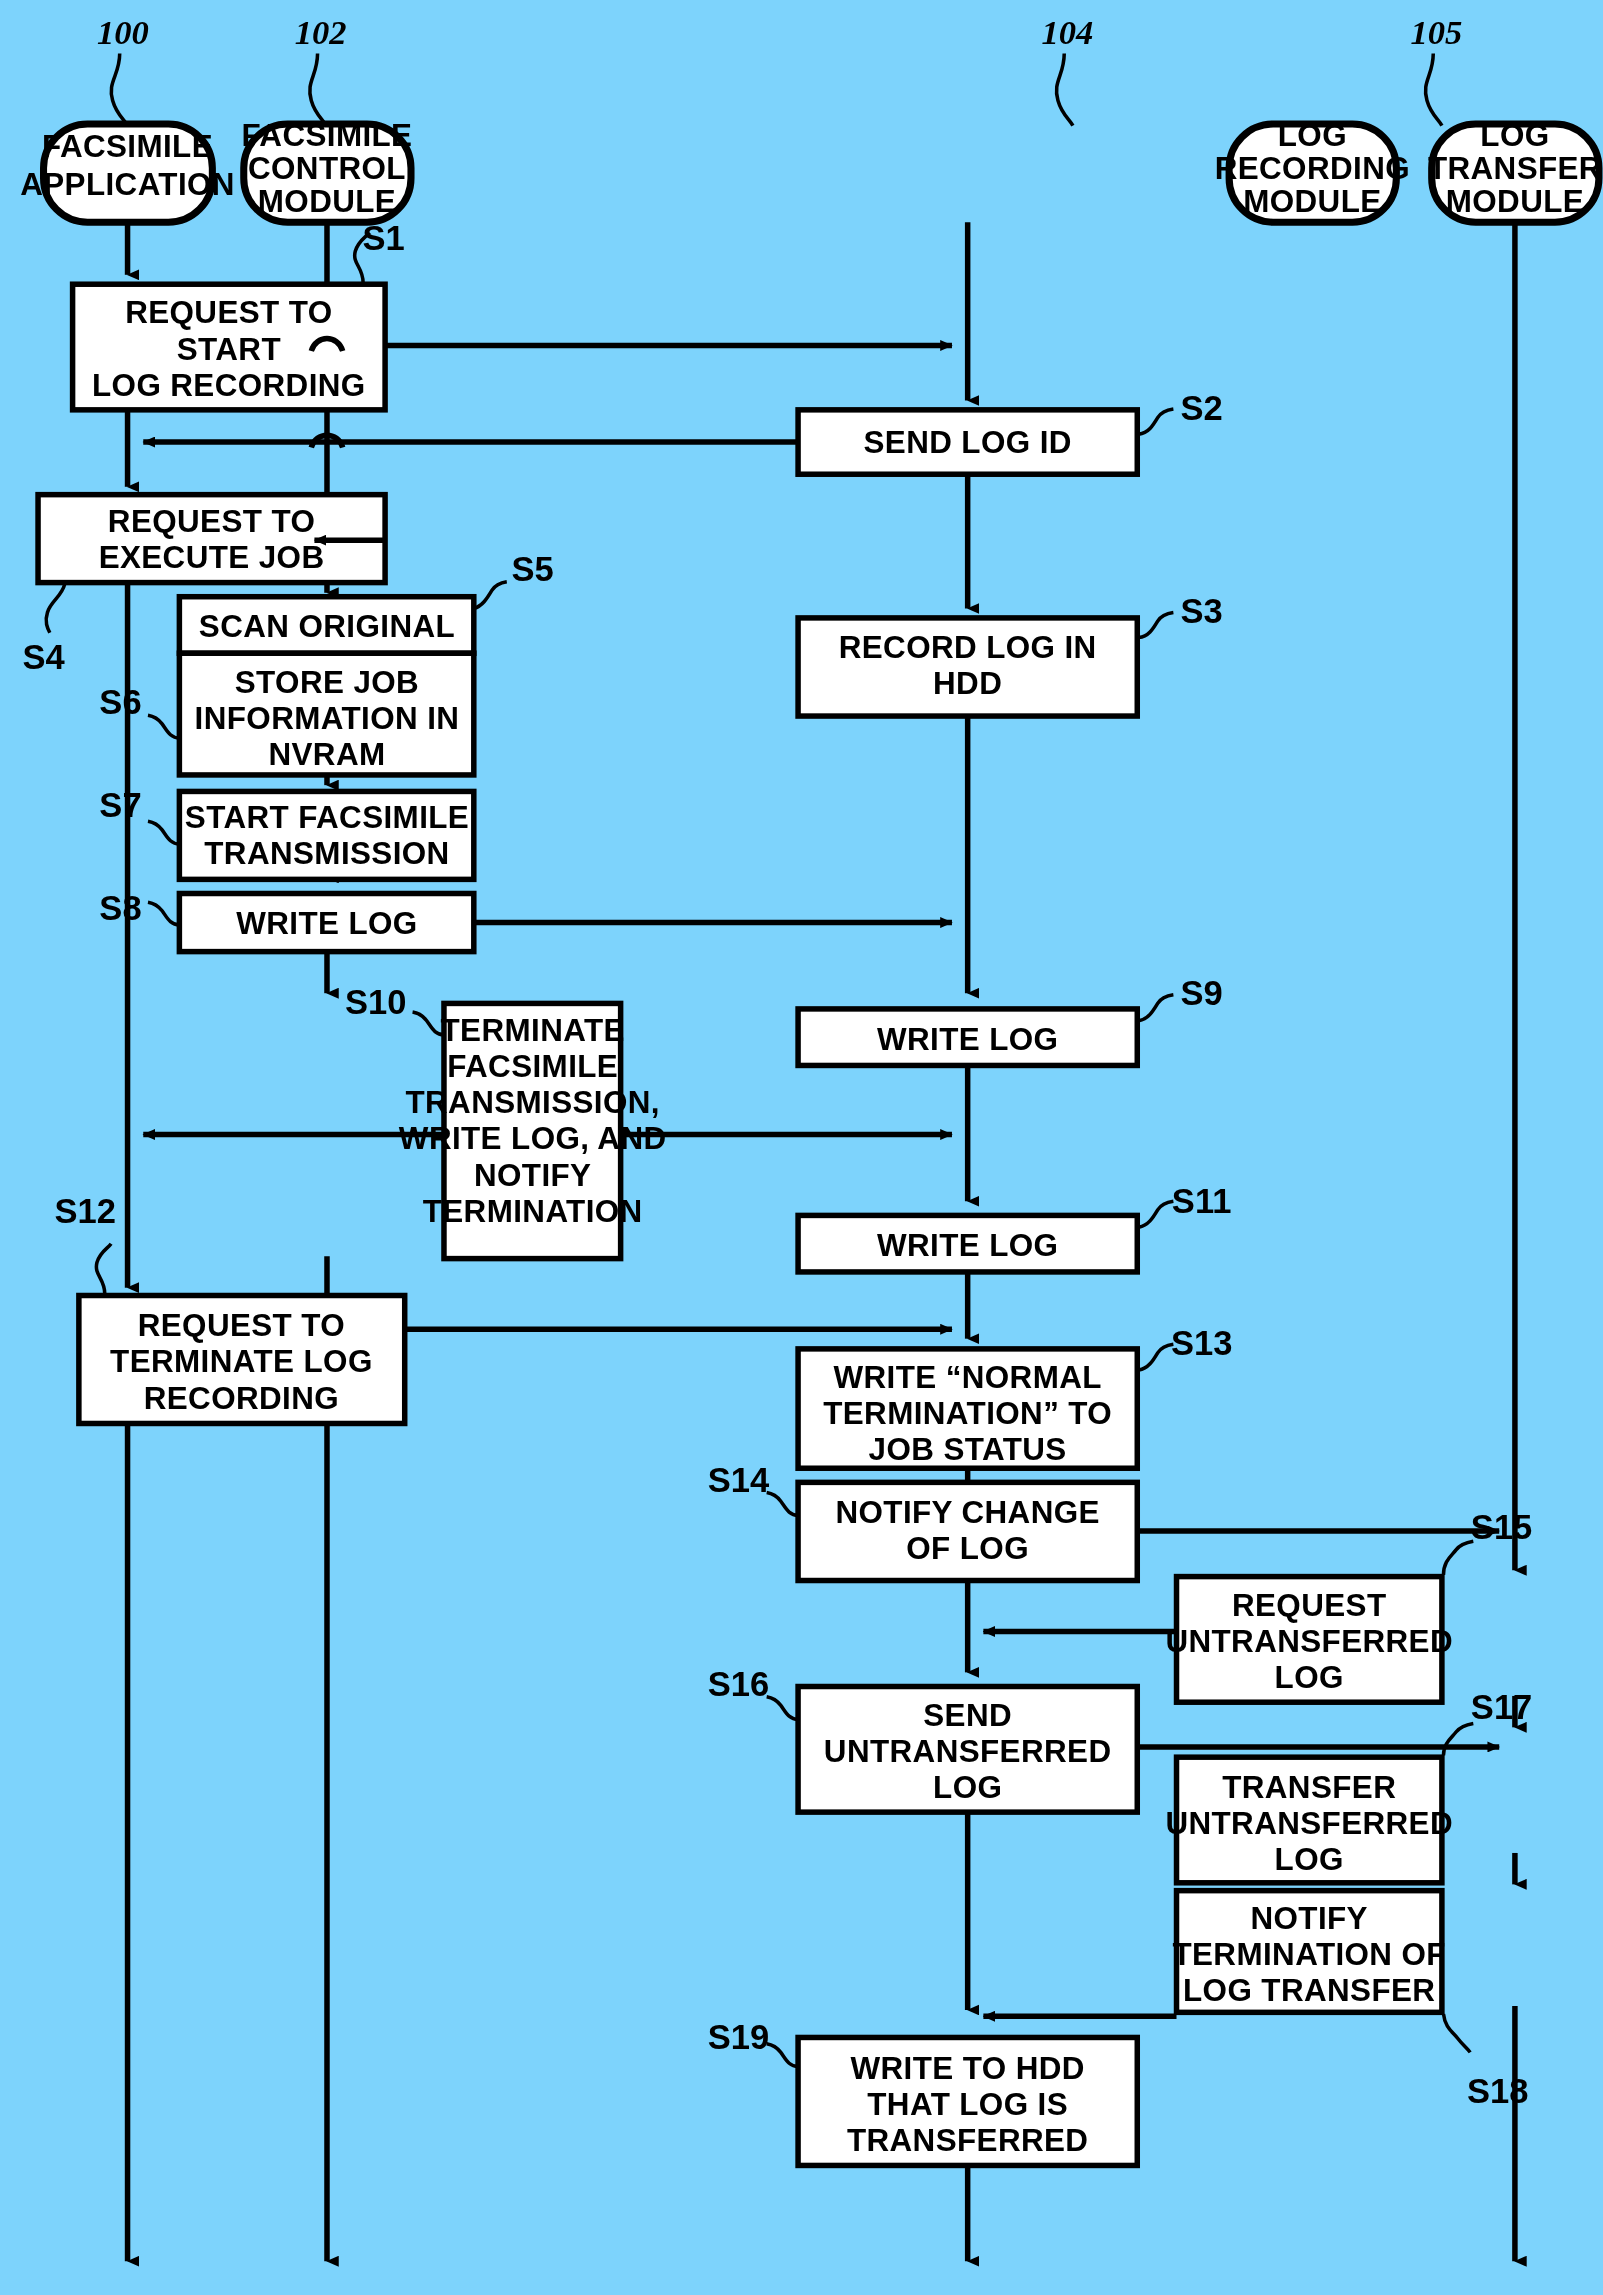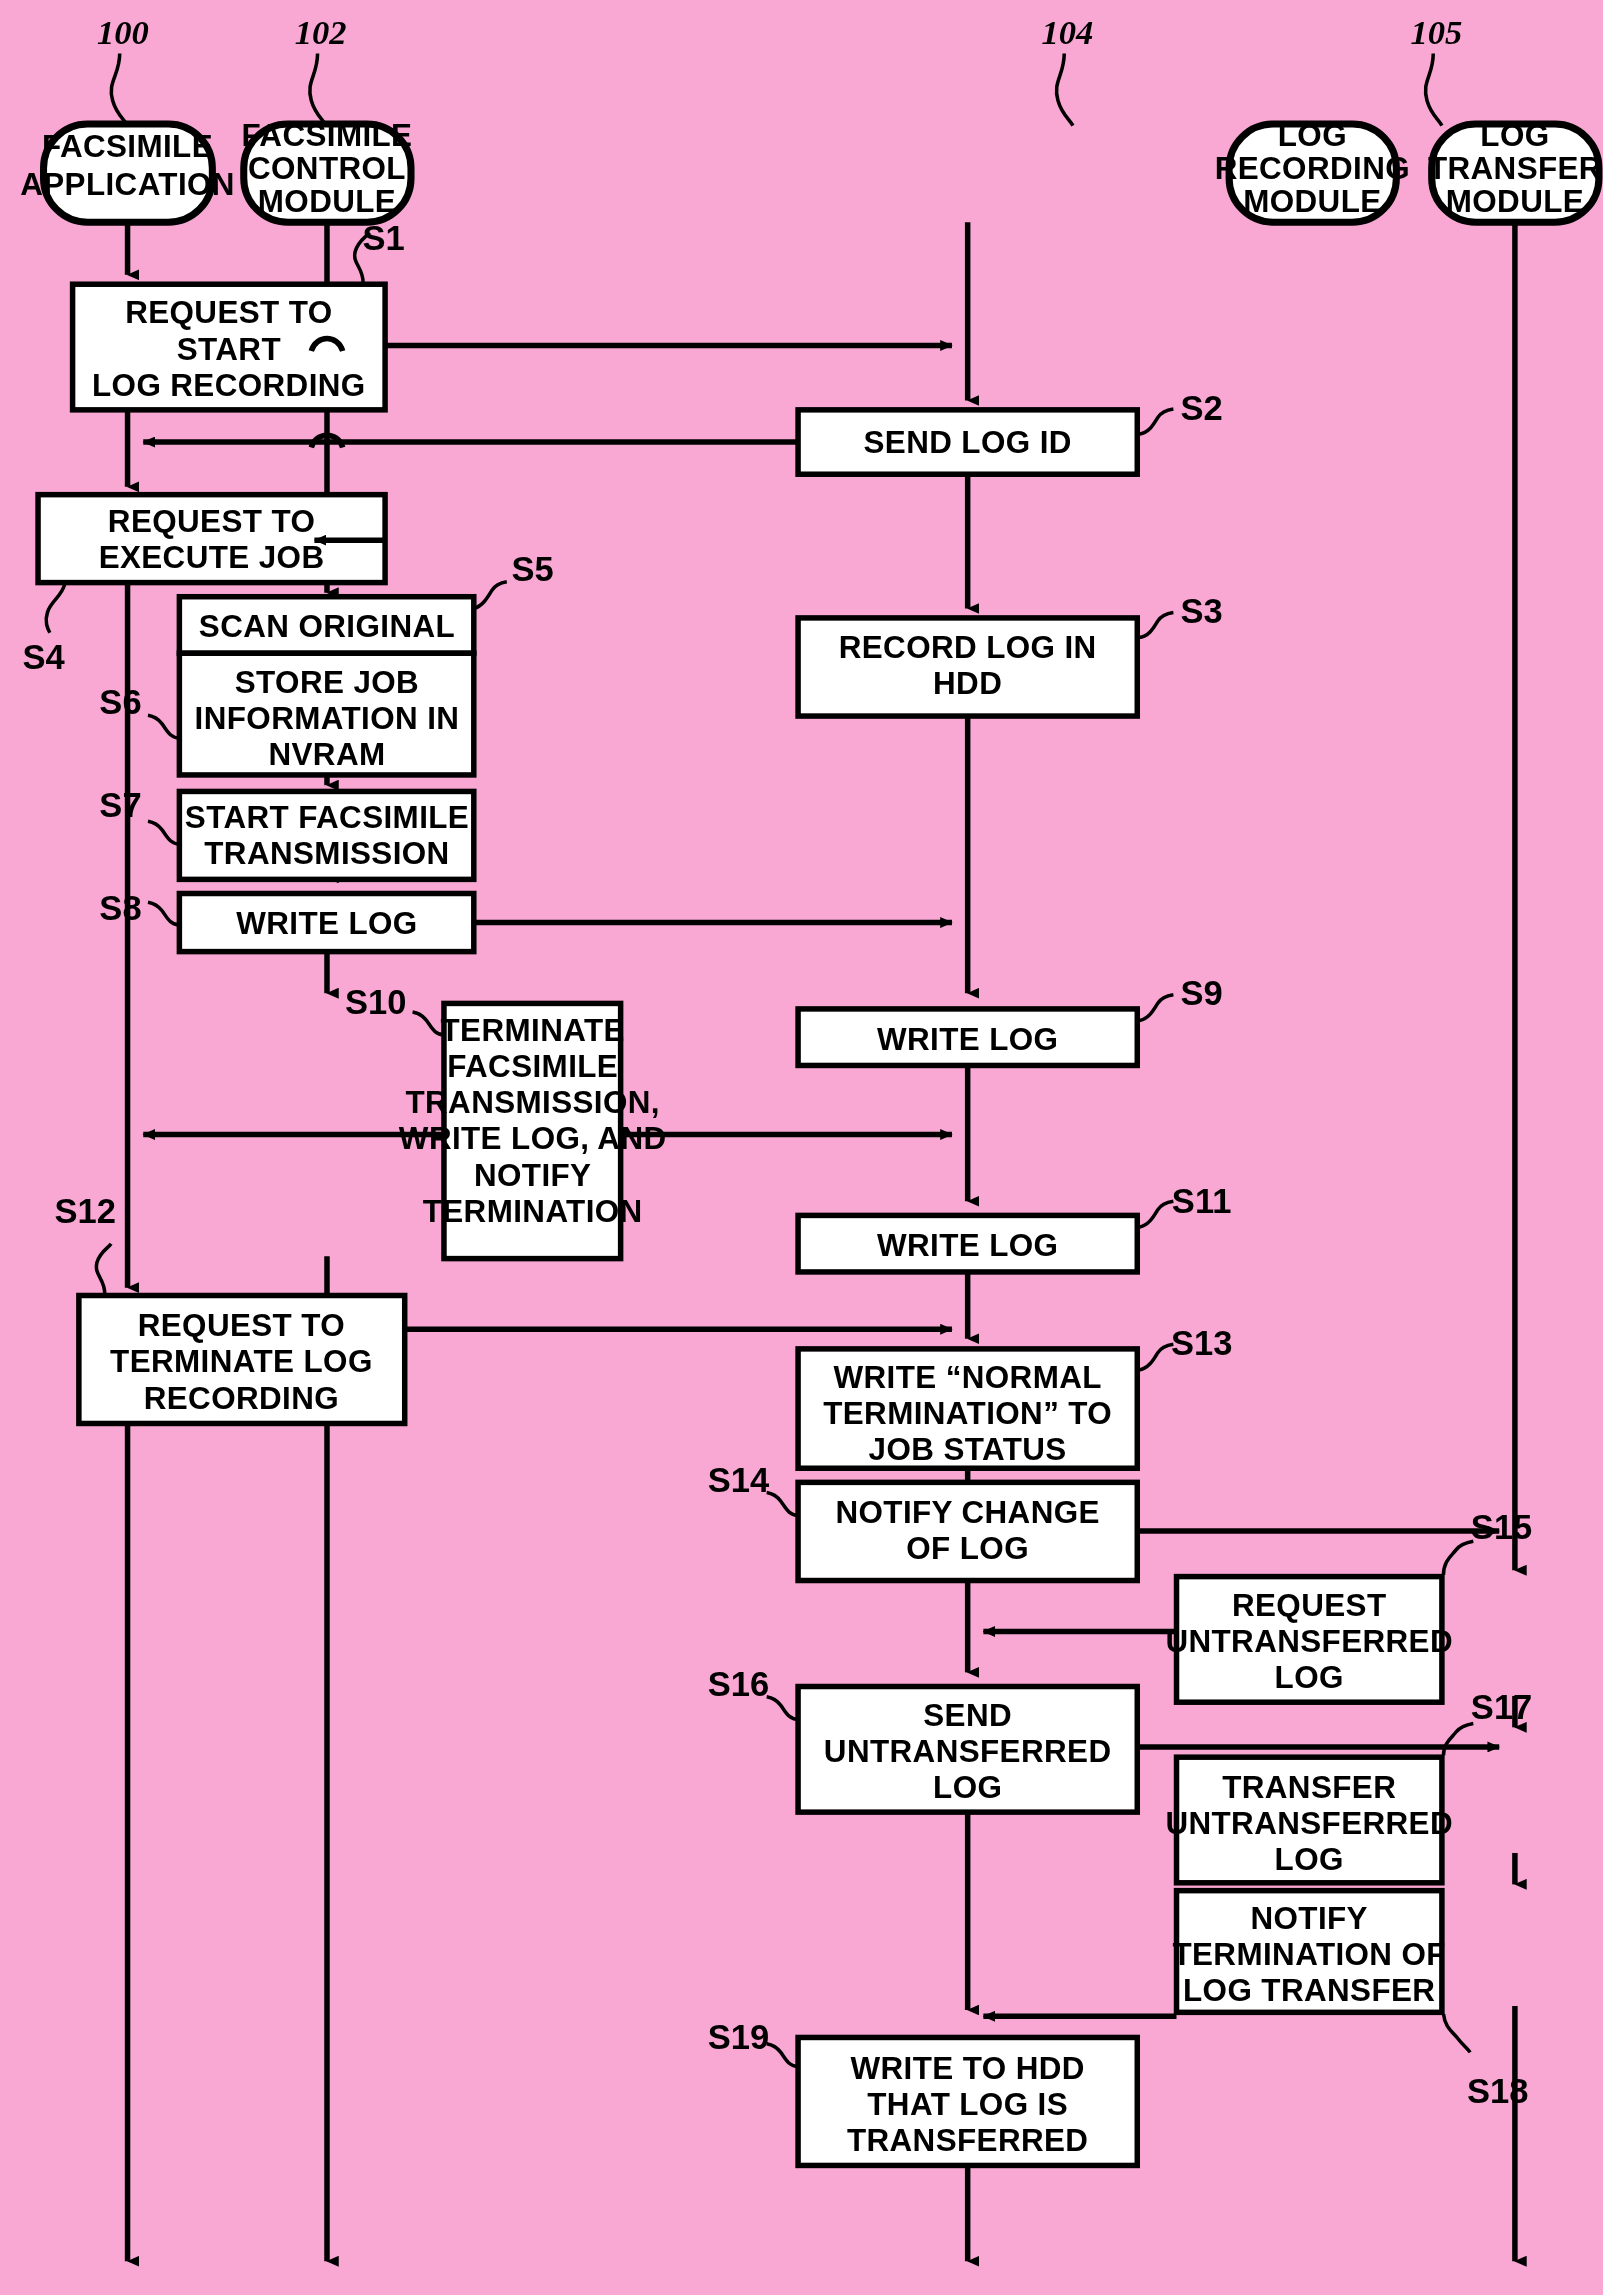--- a/index.html
+++ b/index.html
@@ -4,21 +4,21 @@
 <style>
   html, body {
     margin: 0;
     padding: 0;
     background: #ffffff;
   }
   #figure-root {
     position: relative;
     width: 1604px;
     height: 2295px;
-    background: #f9a8d4;
+    background: #7dd3fc;
     font-family: "Liberation Sans", sans-serif;
   }
   svg#flow-svg {
     position: absolute;
     top: 0;
     left: 0;
     width: 1604px;
     height: 2295px;
     display: block;
   }

